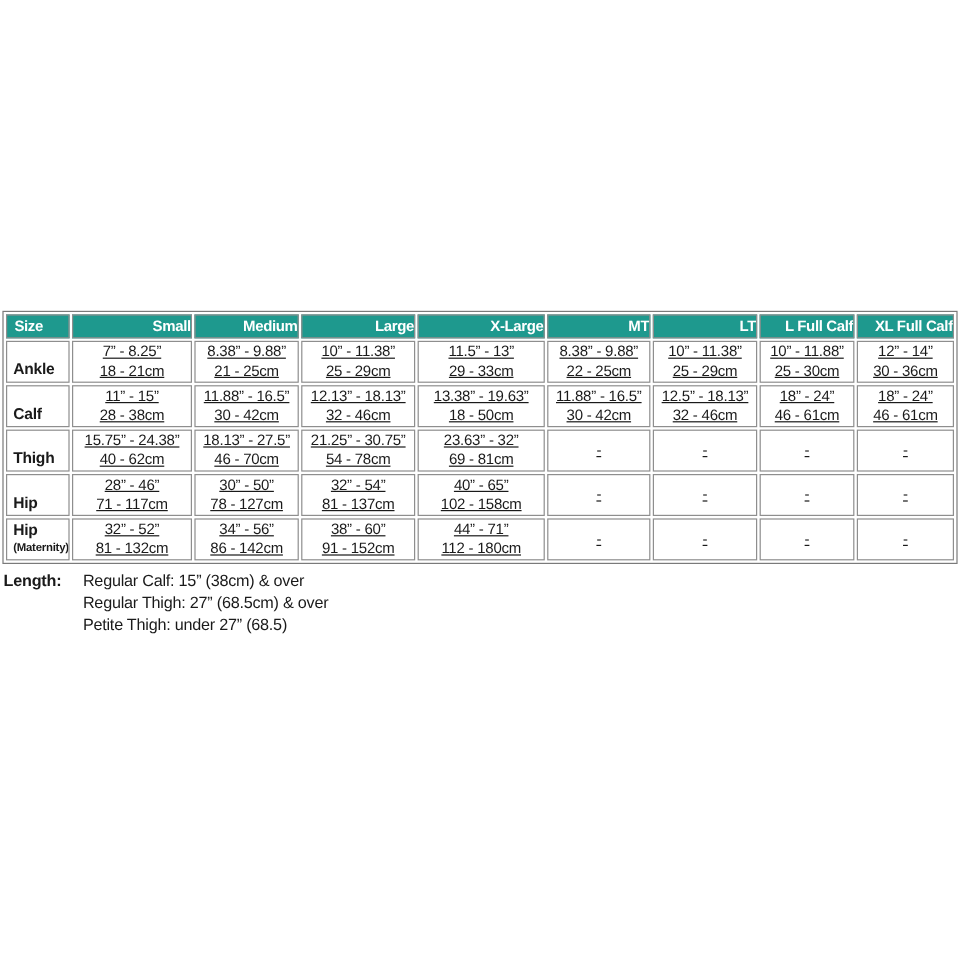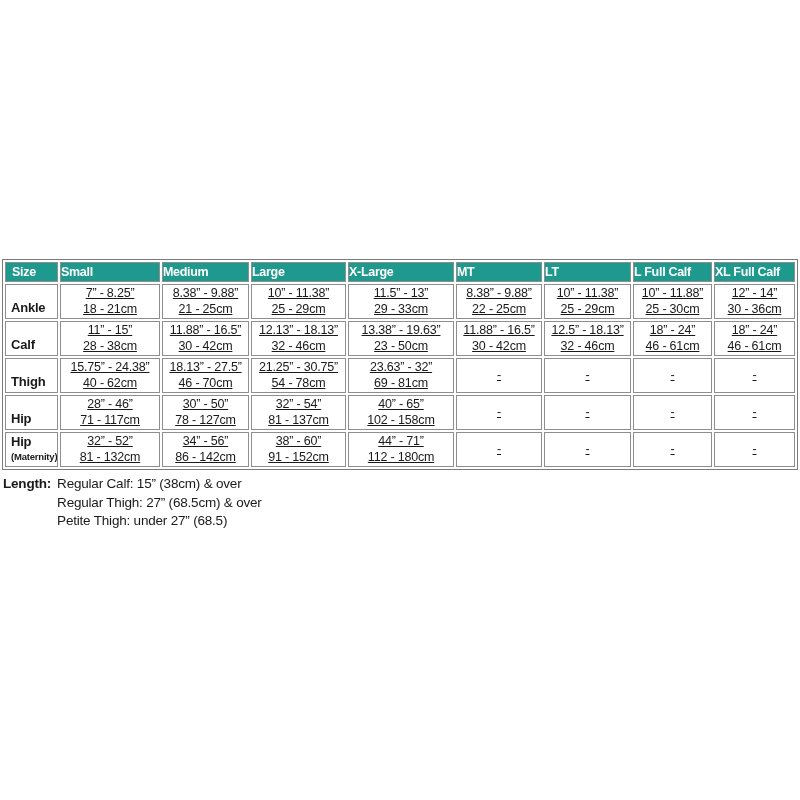--- a/index.html
+++ b/index.html
@@ -18,42 +18,42 @@
   table.size-chart{
     position:absolute;left:2px;top:259px;width:796px;
     border-collapse:separate;border-spacing:2px;
     border:1px solid var(--outer-border);
     table-layout:fixed;background:var(--page-bg);
   }
   th{
     background:var(--header-bg);color:var(--header-text);
     font-size:12.5px;font-weight:bold;letter-spacing:-0.3px;
     height:20px;border:1px solid var(--border);
-    text-align:left;white-space:nowrap;overflow:hidden;
+    text-align:right;white-space:nowrap;overflow:hidden;
   }
   th.size-col{text-align:left;padding-left:6px;margin-left:20px;}
   td{
     border:1px solid var(--border);height:35px;
     font-size:12.5px;line-height:15.5px;letter-spacing:-0.2px;
     white-space:nowrap;overflow:hidden;
   }
   td.label-cell{
     vertical-align:bottom;text-align:left;
     padding:0 2px 3px 5px;font-weight:bold;font-size:13px;
   }
   td.label-cell.with-sub{vertical-align:middle;padding-bottom:1px;}
   .row-label-sub{font-size:9.5px;font-weight:bold;letter-spacing:-0.2px;}
   td.data-cell{text-align:center;vertical-align:middle;text-decoration:underline;}
 
   .notes{
     position:absolute;left:3px;top:475px;
     display:flex;align-items:flex-start;
     font-size:13.5px;line-height:18.5px;letter-spacing:-0.2px;
   }
-  .notes-label{font-weight:bold;margin-right:6px;}
+  .notes-label{font-weight:bold;margin-right:18px;}
 </style>
 </head>
 <body>
 
 <div class="page">
 
   <table class="size-chart">
     <colgroup>
       <col style="width:53px">
         <col style="width:100px">
@@ -127,21 +127,21 @@
           <td class="data-cell">
             <div>11.88” - 16.5”</div>
             <div>30 - 42cm</div>
           </td>
           <td class="data-cell">
             <div>12.13” - 18.13”</div>
             <div>32 - 46cm</div>
           </td>
           <td class="data-cell">
             <div>13.38” - 19.63”</div>
-            <div>23 - 50cm</div>
+            <div>18 - 50cm</div>
           </td>
           <td class="data-cell">
             <div>11.88” - 16.5”</div>
             <div>30 - 42cm</div>
           </td>
           <td class="data-cell">
             <div>12.5” - 18.13”</div>
             <div>32 - 46cm</div>
           </td>
           <td class="data-cell">

